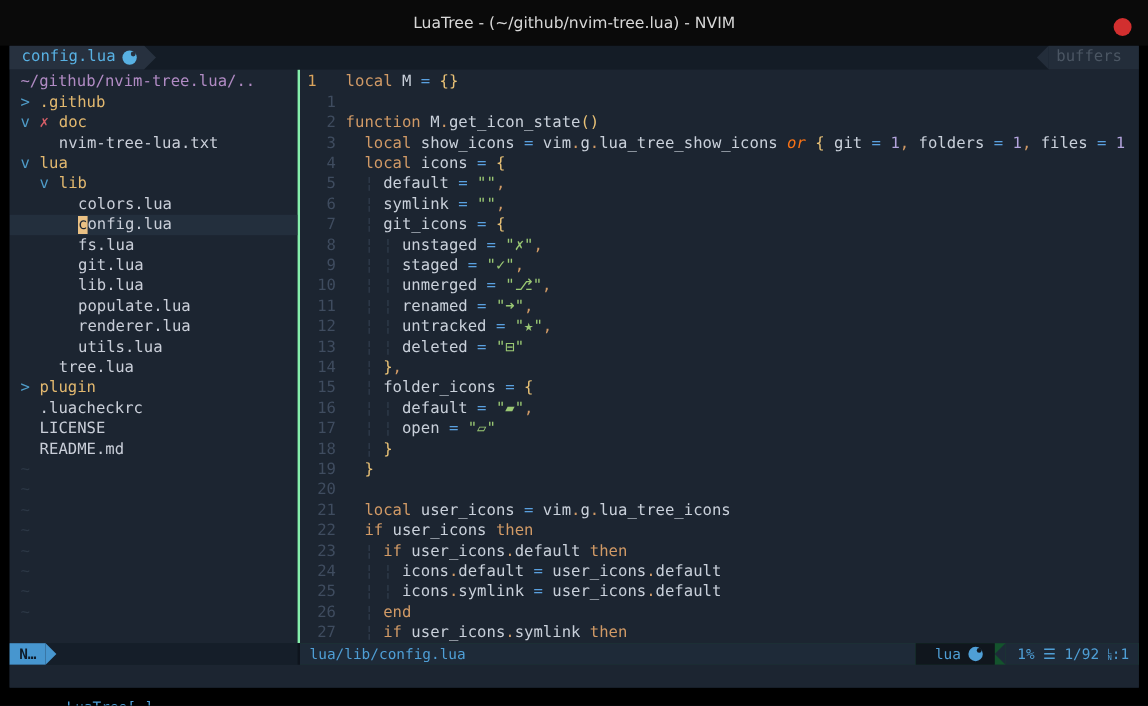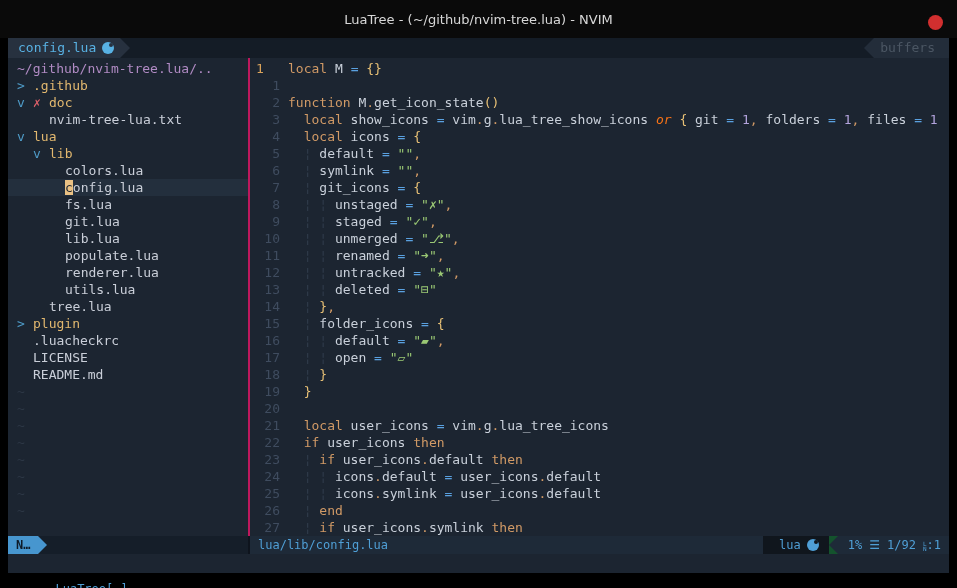--- a/index.html
+++ b/index.html
@@ -32,21 +32,21 @@
 
   .moon { position:relative; width:12px; height:12px; border-radius:50%;
           background:#58b1e3; display:inline-block; flex:0 0 auto; }
   .moon::after { content:""; position:absolute; right:1px; top:1px; width:4px; height:4px;
                  border-radius:50%; background:#27313f; }
   .moon.status { background:#4f9fd6; }
   .moon.status::after { background:#10161d; }
 
   
   #main { flex:1; display:flex; overflow:hidden; }
-  #tree-panel { width:242px; background:#1c2531; border-right:2px solid #be185d;
+  #tree-panel { width:242px; background:#1c2531; border-right:2px solid #86efac;
                 padding-top:2px; overflow:hidden; }
   .tree-row { height:17px; line-height:17px; font-size:13px; white-space:pre;
               padding-left:9px; display:flex; }
   .tree-row.cursorline { background:#232f3d; }
   .tree-arrow { color:#4f9cc8; width:16px; flex:0 0 auto; }
   .tree-git { color:#d85f68; width:16px; flex:0 0 auto; }
   .tree-pad { flex:0 0 auto; }
   .t-root { color:#b18bc4; }
   .t-folder { color:#e2b86f; }
   .t-file { color:#c9ced8; }

